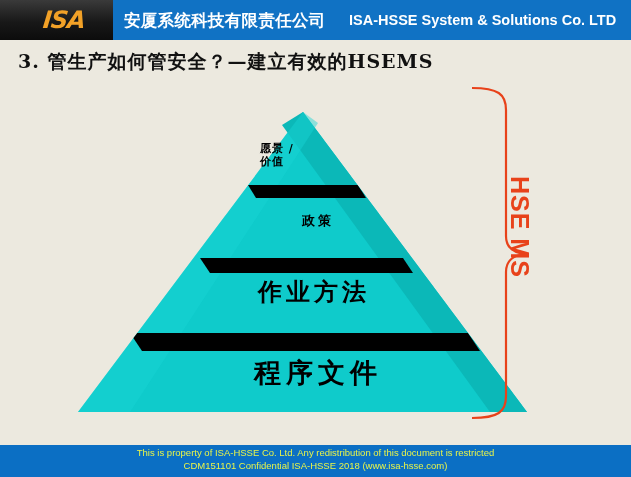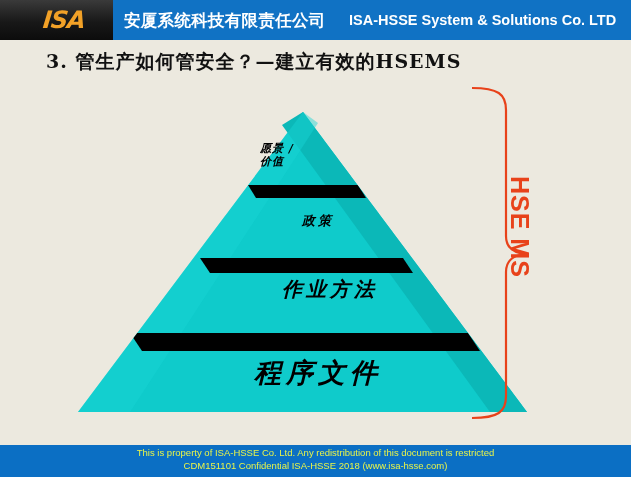--- a/index.html
+++ b/index.html
@@ -74,28 +74,27 @@
   
   #title {
     position: absolute;
     left: 18px; top: 49px;
     color: #111111;
     font-family: "DejaVu Serif", serif;
     font-size: 19px;
     font-weight: bold;
     letter-spacing: 1px;
     white-space: nowrap;
-    margin-left: 28px;
   }
 
   
   #pyramid-wrap {
     position: absolute;
     left: 70px; top: 105px;
-    width: 470px; height: 315px; font-style: italic;
+    width: 470px; height: 315px;
   }
   #pyramid-svg { display: block; }
 
   .pyr-label {
     position: absolute;
     text-align: center;
     color: #000000;
     font-family: "DejaVu Serif", serif;
     font-weight: bold;
     white-space: pre-line;
@@ -106,22 +105,22 @@
     font-size: 11px;
     text-align: left;
     letter-spacing: 1px;
   }
   #lvl-label-1 {
     left: 168px; top: 109px; width: 160px;
     font-size: 13px;
     letter-spacing: 3px;
   }
   #lvl-label-2 {
-    left: 140px; top: 173px; width: 240px;
-    font-size: 20px;
+    left: 124px; top: 173px; width: 240px;
+    font-size: 24px;
     letter-spacing: 4px;
   }
   #lvl-label-3 {
     left: 108px; top: 252px; width: 280px;
     font-size: 27px;
     letter-spacing: 5px;
   }
 
   
   #brace {

